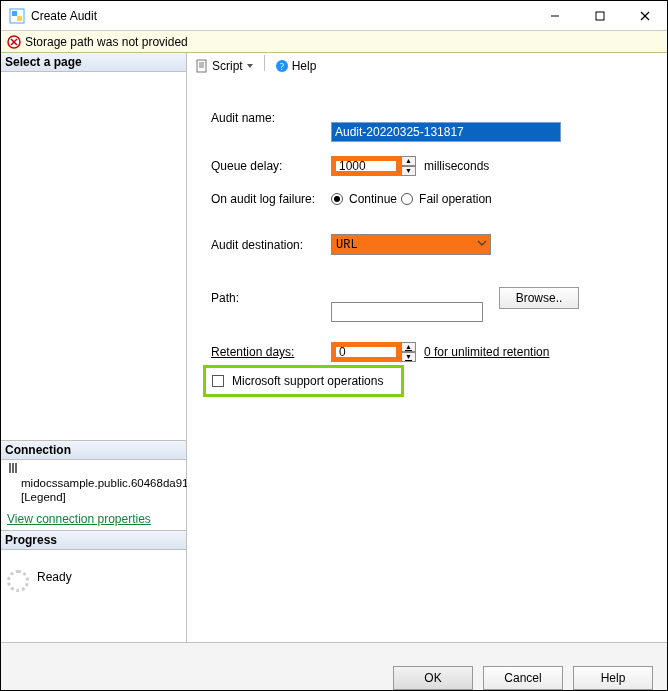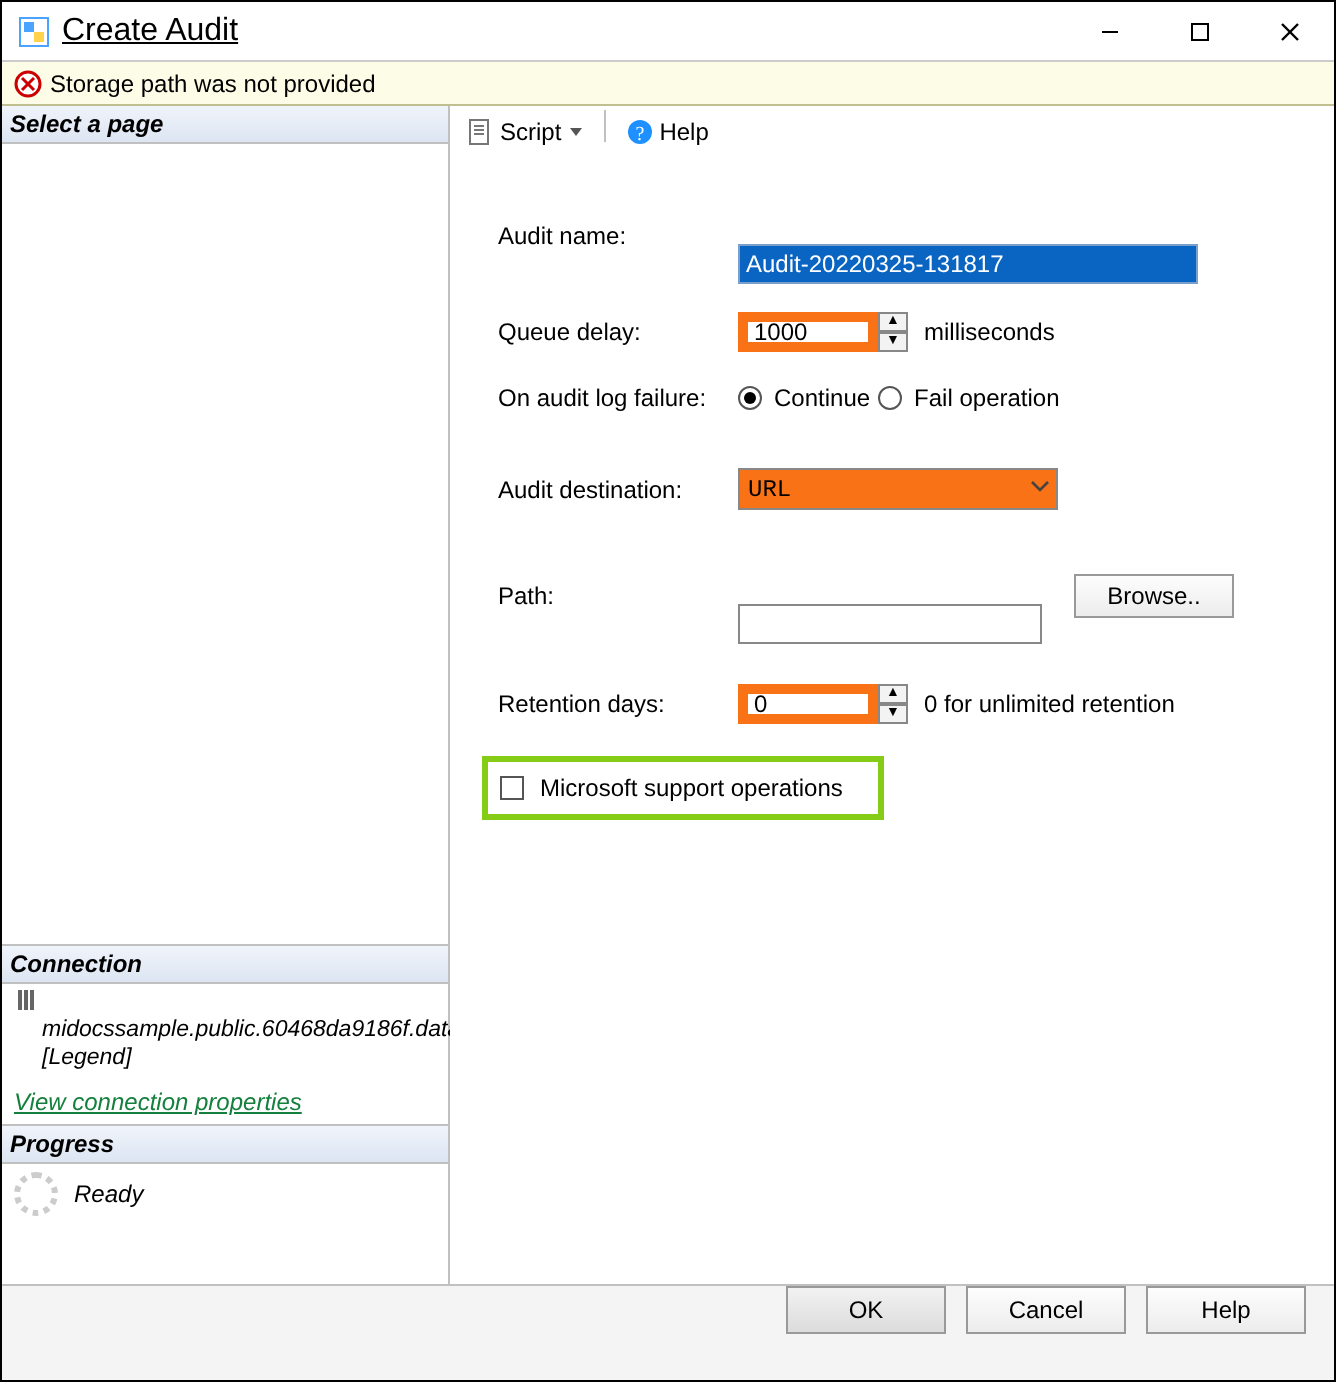--- a/index.html
+++ b/index.html
@@ -1,38 +1,38 @@
 <!DOCTYPE html>
 <html><head>
 <meta charset="utf-8">
 <style>
   * { box-sizing: border-box; }
   html, body { margin:0; padding:0; font-family:"Segoe UI",Tahoma,sans-serif; font-size:12px; color:#000; background:#fff;}
   .window { width:668px; height:691px; border:1px solid #000; display:flex; flex-direction:column; background:#fff;}
   
   .titlebar { height:30px; display:flex; align-items:center; border-bottom:1px solid #ccc; }
   .titlebar .app-icon { width:16px; height:16px; margin:0 6px 0 8px; display:inline-block; }
-  .titlebar .title { flex:0 0 auto; font-size:16px;text-decoration:underline; }
+  .titlebar .title { flex:0 0 auto; font-size:12px; }
   .titlebar .spacer { flex:1; }
   .win-btn { width:45px; height:29px; display:flex; align-items:center; justify-content:center; }
   .win-btn svg { display:block; }
   
   .error-strip { background:#fdfde7; border-bottom:1px solid #bfbf8f; height:22px; display:flex; align-items:center; padding:0 6px; }
   .error-strip .err-icon { width:14px; height:14px; margin-right:4px;}
   
   .body { flex:1; display:flex; min-height:0;}
-  .sidebar { width:224px; background:#fff; border-right:1px solid #c0c0c0; display:flex; flex-direction:column;font-style:italic;}
+  .sidebar { width:186px; background:#fff; border-right:1px solid #c0c0c0; display:flex; flex-direction:column;}
   .section-head { font-weight:bold; background:linear-gradient(#f0f4fb,#dce5f2); border-top:1px solid #c0c0c0; border-bottom:1px solid #c0c0c0; padding:2px 4px; font-size:12px;}
   .sidebar .section-head:first-child { border-top:none; }
   .page-list { padding:2px 0 6px 0; }
   .page-item { display:flex; align-items:center; padding:1px 4px 1px 6px; }
   .page-item svg { margin-right:4px; }
   .link { color:#15803d; text-decoration:underline; padding:4px 6px; display:inline-block;}
   .conn-text { padding:2px 4px 4px 20px; font-size:11.5px; line-height:14px; text-indent:-14px;}
-  .progress-row { display:flex; align-items:center; padding:4px 6px;}
+  .progress-row { display:flex; padding:20px 6px;}
   .spinner { width:22px; height:22px; border:3px dotted #ccc; border-radius:50%; margin-right:8px;}
   .sidebar-spacer { flex:1; }
   
   .content { flex:1; display:flex; flex-direction:column; background:#fff;}
   .toolbar { height:26px; display:flex; padding:2px 4px; gap:4px; border-bottom:1px solid transparent;}
   .tb-btn { display:flex; align-items:center; gap:3px; padding:2px 4px;}
   .tb-sep { width:1px; height:16px; background:#c0c0c0; margin:0 2px;}
   .tb-drop { width:8px; height:8px; }
   .form-area { padding:8px 20px 8px 24px; }
   .form-row { display:flex; align-items:center; margin:6px 0 14px 0;}
@@ -49,21 +49,21 @@
   .radio-row { display:flex; align-items:center; gap:6px;}
   .radio { width:12px; height:12px; border:1px solid #555; border-radius:50%; display:flex; align-items:center; justify-content:center;}
   .radio .dot { width:6px; height:6px; border-radius:50%; background:#000;}
   .select-wrap { position:relative; }
   .select-input { width:160px; height:21px; border:1px solid #888; background:#f97316; padding:1px 20px 1px 4px; font-family:Liberation Mono, monospace; font-size:12px;}
   .select-arrow { position:absolute; right:4px; top:4px; pointer-events:none;}
   .btn { height:22px; border:1px solid #999; background:linear-gradient(#fdfdfd,#ececec); padding:0 10px; font-family:inherit; font-size:12px;}
   .hl-box { border:3px solid #84cc16; padding:6px 18px 6px 6px; display:inline-flex; align-items:center; gap:8px; }
   .checkbox { width:12px; height:12px; border:1px solid #555; background:#fff;}
   
-  .footer { height:48px; border-top:1px solid #c0c0c0; display:flex; align-items:flex-start; justify-content:flex-end; padding:0 14px; gap:10px; background:#f4f4f4;}
+  .footer { height:48px; border-top:1px solid #c0c0c0; display:flex; align-items:flex-end; justify-content:flex-end; padding:0 14px; gap:10px; background:#f4f4f4;}
   .footer .btn { width:80px; height:24px;}
   .footer .btn.primary { background:linear-gradient(#f2f2f2,#dcdcdc);}
 </style>
 </head>
 <body>
 
 <div class="window">
 
   <div class="titlebar">
     <span class="app-icon">
@@ -199,21 +199,21 @@
           </div>
         </div>
 
         <div class="form-row" style="margin-top:18px">
           <div class="form-label">Path:</div>
           <input class="tx-input plain" style="width: 152px;" value="">
           <span style="width:16px"></span>
           <button class="btn" style="width:80px">Browse..</button>
         </div>
 
-        <div class="form-row" style="margin-top:20px; margin-bottom:16px;">
+        <div class="form-row" style="margin-top:20px; margin-bottom:3px;text-decoration:underline;">
           <div class="form-label">Retention days:</div>
           <div class="num-wrap">
             <input class="num-input" style="width: 70px;" value="0">
             <div class="spin-btns">
                 <div>▲</div>
                 <div>▼</div>
               </div>
           </div>
           <span class="suffix">0 for unlimited retention</span>
         </div>

